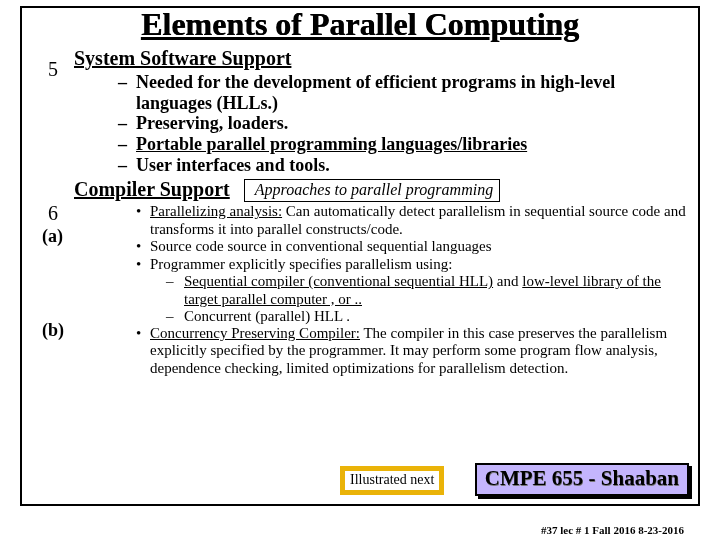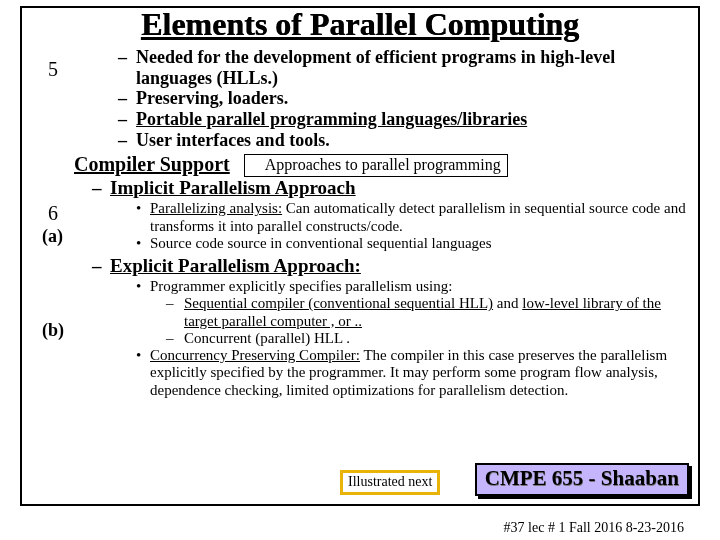--- a/index.html
+++ b/index.html
@@ -61,21 +61,22 @@
   .sec6 { margin-left: 40px; margin-top: 3px; }
   .sec6-h {
     font-size: 20px;
     font-weight: bold;
     text-decoration: underline;
     display: inline-block;
   }
   .approaches-box {
     display: inline-block;
     border: 1px solid #000;
-    padding: 1px 6px 2px 20px;
+    padding: 1px 6px 2px 10px;
+    font-style: italic;
     font-size: 16px;
     margin-left: 10px;
     vertical-align: 1px;
   }
 
   .sub6 {
     margin-left: 58px;
     font-size: 19px;
     font-weight: bold;
   }
@@ -97,21 +98,21 @@
     display: flex;
   }
   .subdash .dash { width: 18px; flex-shrink: 0; }
 
   .sec-b { margin-top: 3px; }
 
   .illus-box {
     position: absolute;
     left: 318px;
     bottom: 9px;
-    border: 3px solid #eab308;
+    border: 5px solid #eab308;
     padding: 1px 5px 2px 5px;
     font-size: 14px;
     background: #fff;
   }
 
   .course-box {
     position: absolute;
     right: 9px;
     bottom: 8px;
     border: 2px solid #000;
@@ -122,38 +123,39 @@
     box-shadow: 3px 3px 0 #000;
     text-shadow: 0.5px 0.5px 0 #777;
   }
 
   .footer {
     position: absolute;
     left: 20px;
     width: 680px;
     bottom: 4px;
     text-align: right;
-    font-size: 14px;
-    font-weight: normal;
+    font-size: 11px;
+    font-weight: bold;
     padding-right: 16px;
   }
 </style>
 </head>
 <body>
 
 <div class="slide">
 
   <div class="title">Elements of Parallel Computing</div>
 
   <div class="num n5">5</div>
   <div class="num n6">6</div>
   <div class="num n-a">(a)</div>
   <div class="num n-b">(b)</div>
 
   <div class="sec5">
+    <div class="sec5-h">System Software Support</div>
     <div class="sub5">
       <div class="row">
           <span class="dash">–</span>
           <span class="txt">Needed for the development of efficient programs in high-level languages (HLLs.)</span>
         </div>
       <div class="row">
           <span class="dash">–</span>
           <span class="txt">Preserving, loaders.</span>
         </div>
       <div class="row">
@@ -165,37 +167,31 @@
           <span class="txt">User interfaces and tools.</span>
         </div>
     </div>
   </div>
 
   <div class="sec6">
     <span class="sec6-h">Compiler Support</span>
     <span class="approaches-box">Approaches to parallel programming</span>
   </div>
 
-  <div class="sub6">
-    <span class="dash">–</span><span class="u">Implicit Parallelism Approach</span>
-  </div>
   <div class="bullets">
     <div class="row">
         <span class="dot">•</span>
         <span class="txt"><span class="u">Parallelizing analysis:</span><span>  Can automatically detect parallelism in sequential source code and transforms it into parallel constructs/code.</span></span>
       </div>
     <div class="row">
         <span class="dot">•</span>
         <span class="txt">Source code source in conventional sequential languages</span>
       </div>
   </div>
 
-  <div class="sub6 sec-b">
-    <span class="dash">–</span><span class="u">Explicit Parallelism Approach:</span>
-  </div>
   <div class="bullets">
     <div class="row">
         <span class="dot">•</span>
         <span class="txt">Programmer explicitly specifies parallelism using:</span>
       </div>
     <div class="subdash">
         <span class="dash">–</span>
         <span class="txt"><span class="u">Sequential compiler (conventional sequential HLL)</span><span>  and </span><span class="u">low-level library of the target parallel computer , or ..</span></span>
       </div>
     <div class="subdash">

